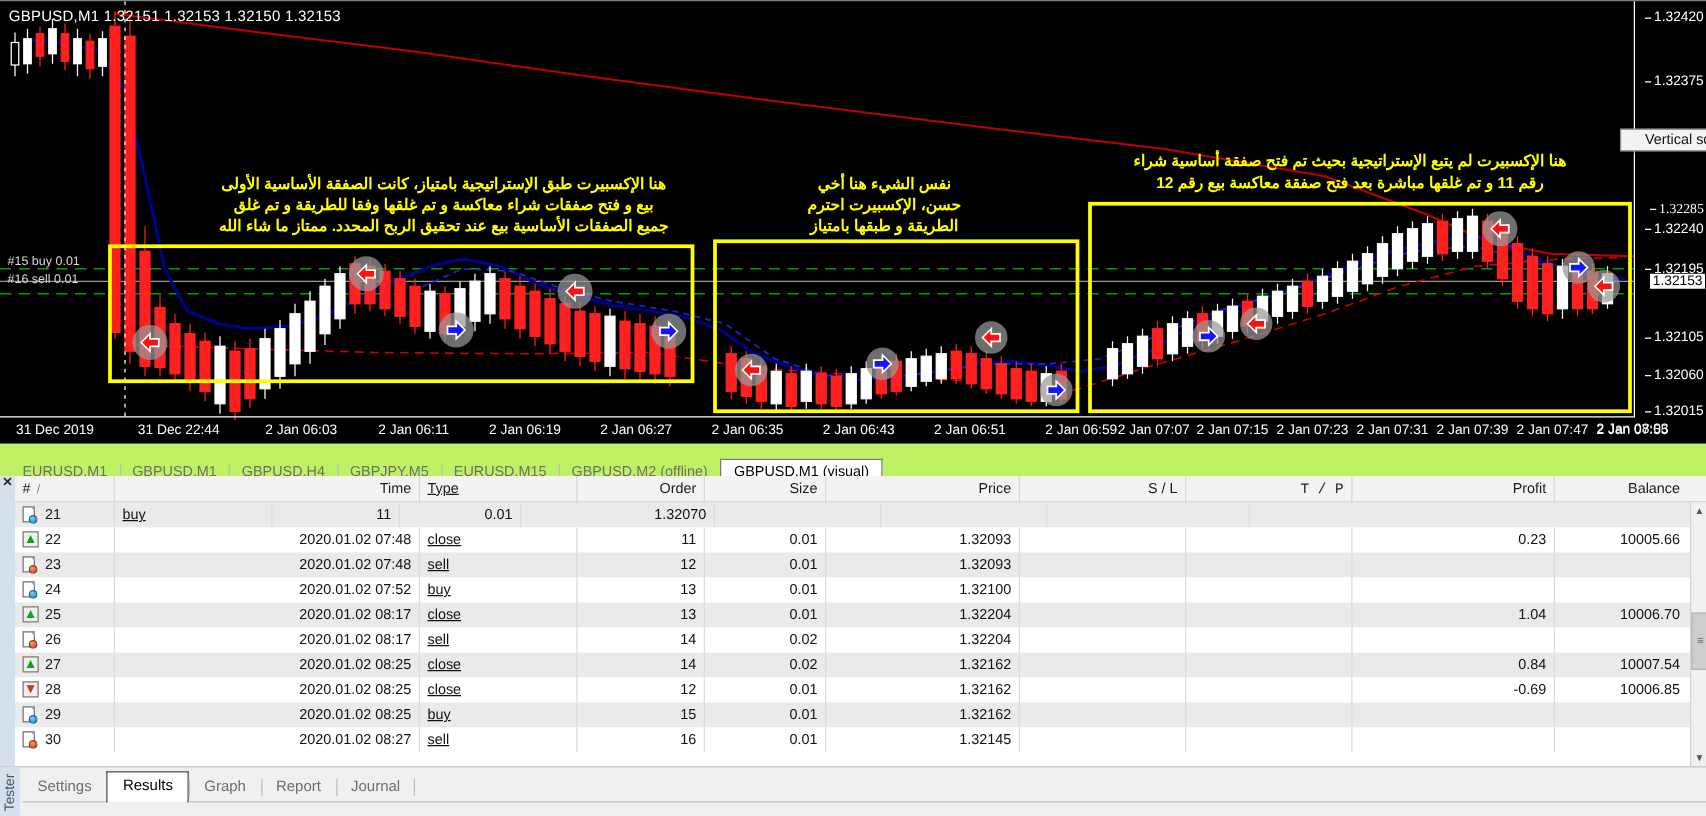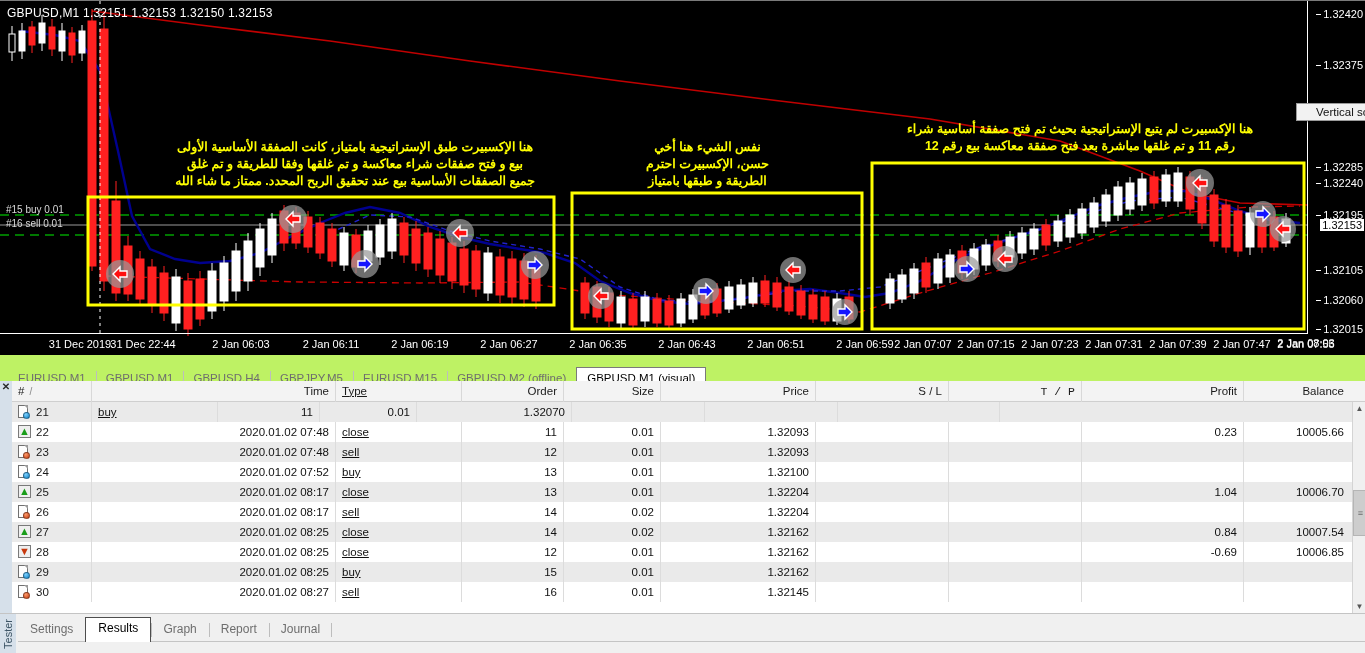--- a/index.html
+++ b/index.html
@@ -542,31 +542,31 @@
     </div>
     <div class="anno" style="left:885px; top:120px; width:390px;">
       <div>هنا الإكسبيرت لم يتبع الإستراتيجية بحيث تم فتح صفقة أساسية شراء</div>
       <div>رقم 11 و تم غلقها مباشرة بعد فتح صفقة معاكسة بيع رقم 12</div>
     </div>
 
     <div class="price-scale">
       <div class="price-tick" style="top:13px;">1.32420</div>
       <div class="price-tick" style="top:64px;">1.32375</div>
       <div class="price-tick" style="top:115px;">1.32330</div>
-      <div class="price-tick" style="top:166px;">1.32285</div>
+      <div class="price-tick" style="top:166px;font-family:Liberation Serif, serif;">1.32285</div>
       <div class="price-tick" style="top:182px;">1.32240</div>
       <div class="price-tick" style="top:214px;">1.32195</div>
       <div class="price-tick" style="top:269px;">1.32105</div>
       <div class="price-tick" style="top:299px;">1.32060</div>
       <div class="price-tick" style="top:328px;">1.32015</div>
       <div class="price-cur" style="top:224px;">1.32153</div>
     </div>
 
     <div class="time-scale">
-      <div class="time-tick" style="left:44px;margin-left:36px;">31 Dec 2019</div>
+      <div class="time-tick" style="left:44px;">31 Dec 2019</div>
       <div class="time-tick" style="left:143px;">31 Dec 22:44</div>
       <div class="time-tick" style="left:241px;">2 Jan 06:03</div>
       <div class="time-tick" style="left:331px;">2 Jan 06:11</div>
       <div class="time-tick" style="left:420px;">2 Jan 06:19</div>
       <div class="time-tick" style="left:509px;">2 Jan 06:27</div>
       <div class="time-tick" style="left:598px;">2 Jan 06:35</div>
       <div class="time-tick" style="left:687px;">2 Jan 06:43</div>
       <div class="time-tick" style="left:776px;">2 Jan 06:51</div>
       <div class="time-tick" style="left:865px;">2 Jan 06:59</div>
       <div class="time-tick" style="left:923px;">2 Jan 07:07</div>

